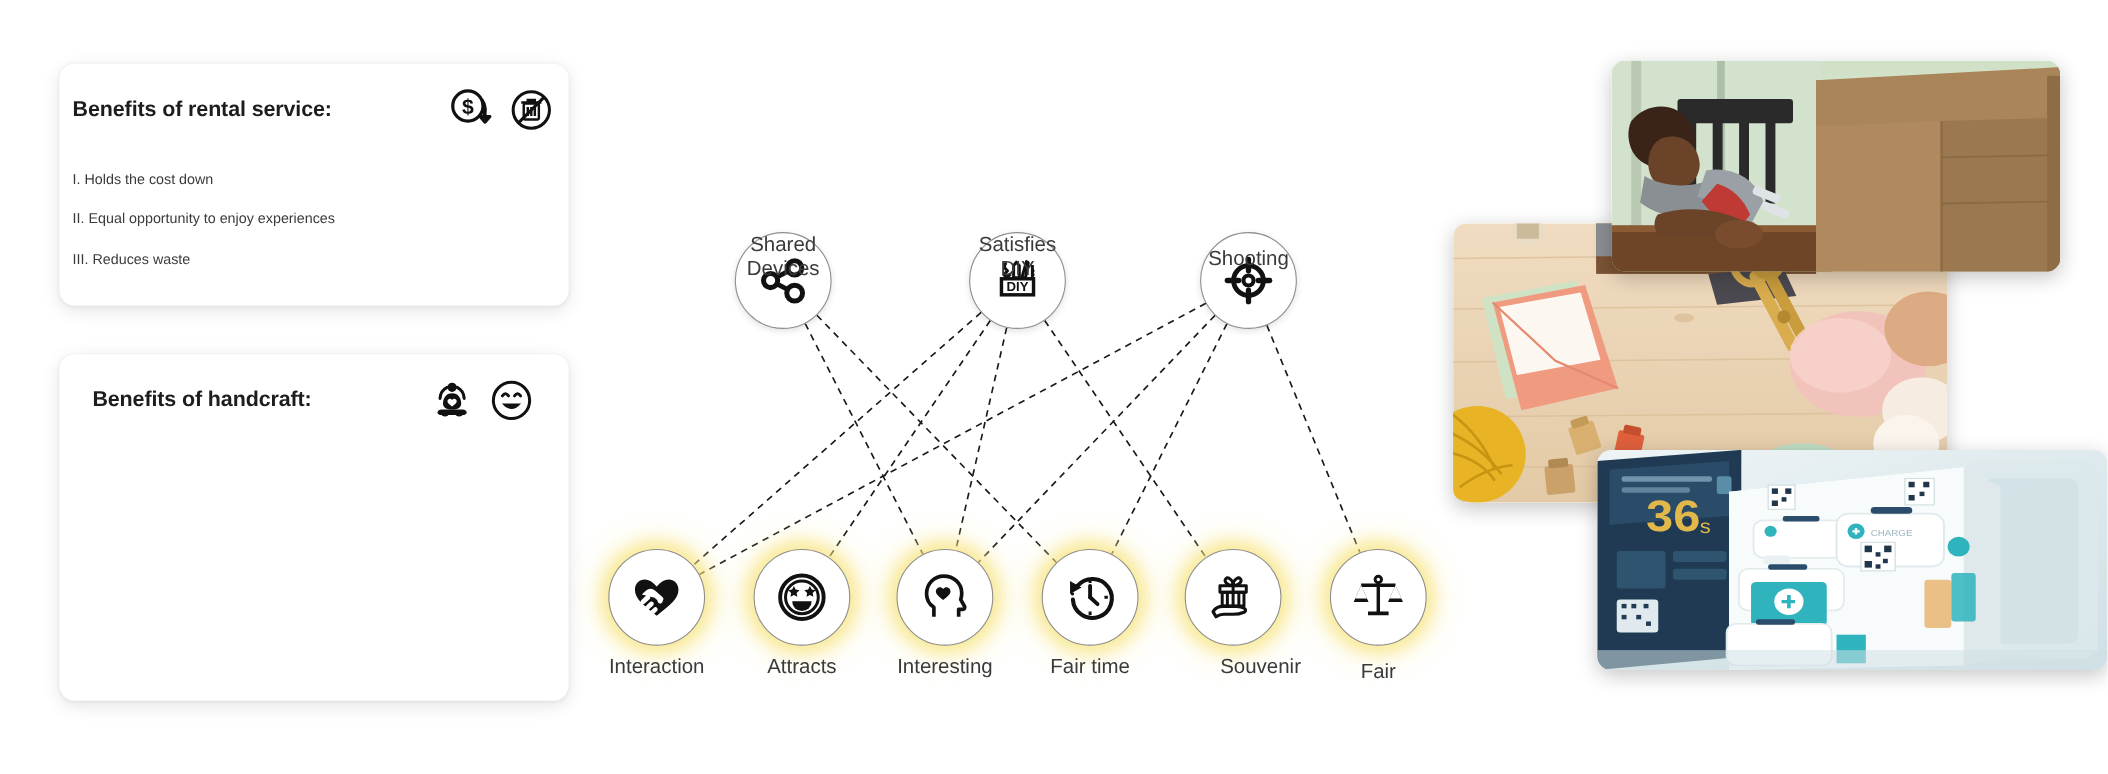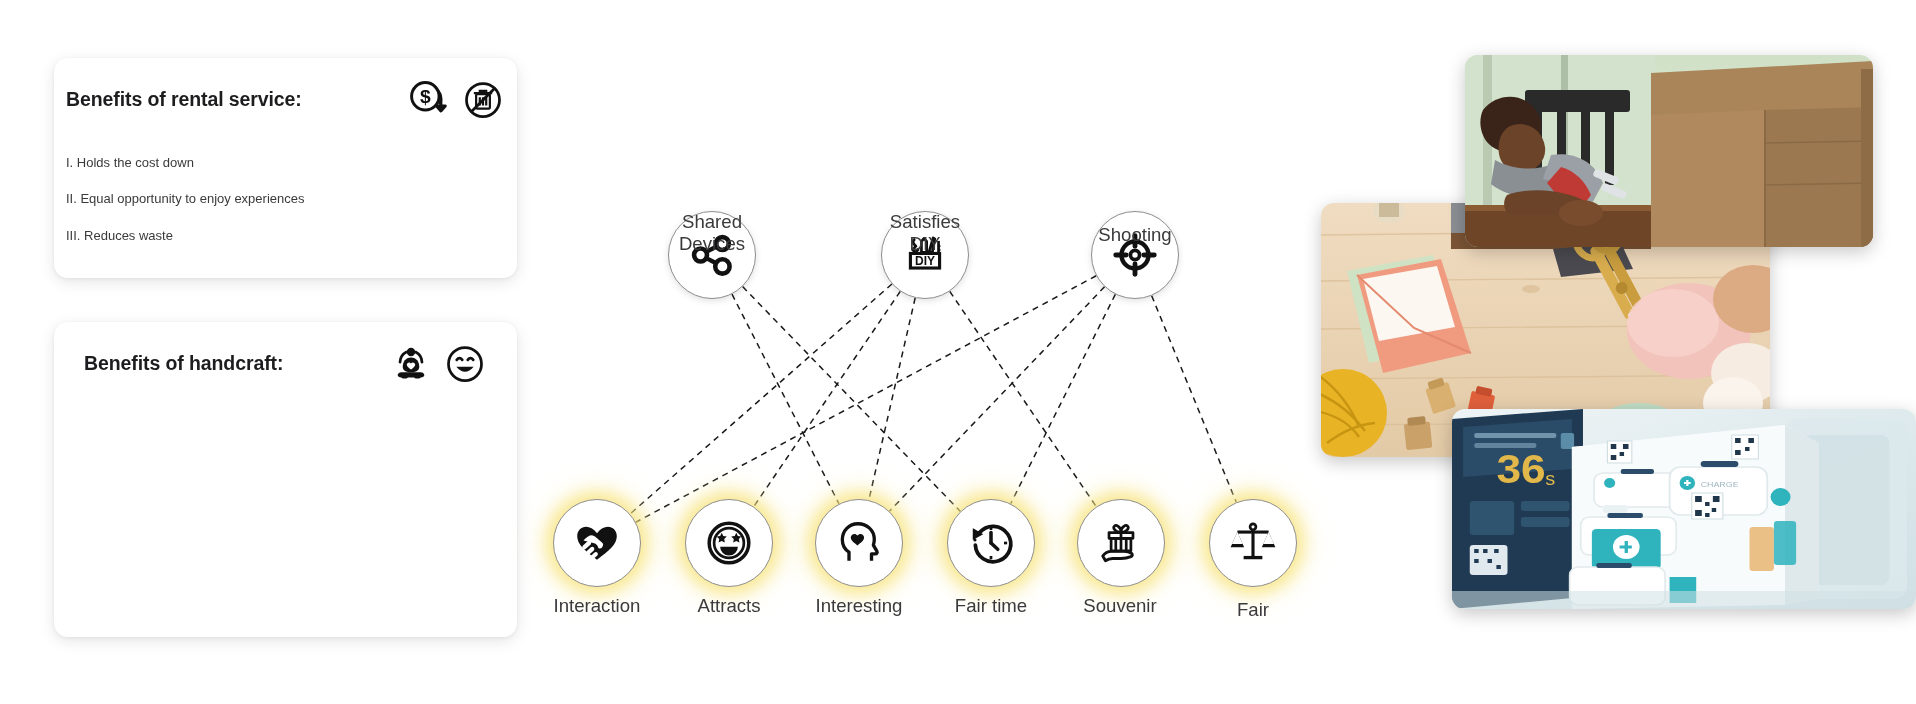--- a/index.html
+++ b/index.html
@@ -300,21 +300,21 @@
           <rect x="12.5" y="14" width="23" height="5.5"></rect>
           <rect x="14.5" y="19.5" width="19" height="12"></rect>
           <line x1="24" y1="14" x2="24" y2="31.5"></line>
           <line x1="19" y1="19.5" x2="19" y2="31.5"></line>
           <line x1="29" y1="19.5" x2="29" y2="31.5"></line>
         </g>
         <path d="M6.5 36.5 c2 -3 5 -4.5 8.5 -4.5 h12 c2.5 0 5 0.5 7 1.8 c1.3 0.9 1.1 2.6 -0.4 3.2 c-2.5 1 -6 1.8 -9.5 1.8 h-8 c-2.5 0 -5 0.8 -7 2.2 z" fill="none" stroke="#111" stroke-width="2.8" stroke-linejoin="round"></path>
       </svg>
     </span>
   </div>
-  <div class="node-label below" style="left:600px; top:485px; width:170px;">Souvenir</div>
+  <div class="node-label below" style="left:626px; top:485px; width:170px;">Souvenir</div>
 
   <div class="node bottom" style="left:733px; top:433px;">
     <span>
       <svg width="50" height="50" viewBox="0 0 48 48">
         <circle cx="24" cy="8.5" r="2.8" fill="none" stroke="#111" stroke-width="2.6"></circle>
         <line x1="24" y1="11.3" x2="24" y2="38" stroke="#111" stroke-width="3"></line>
         <line x1="9" y1="13.5" x2="39" y2="13.5" stroke="#111" stroke-width="3"></line>
         <line x1="15" y1="38" x2="33" y2="38" stroke="#111" stroke-width="3.2"></line>
         <path d="M9 13.5 L2.5 28 h13 z" fill="#111"></path>
         <path d="M9 13.5 L3.8 25 h10.4 z" fill="#fff"></path>

